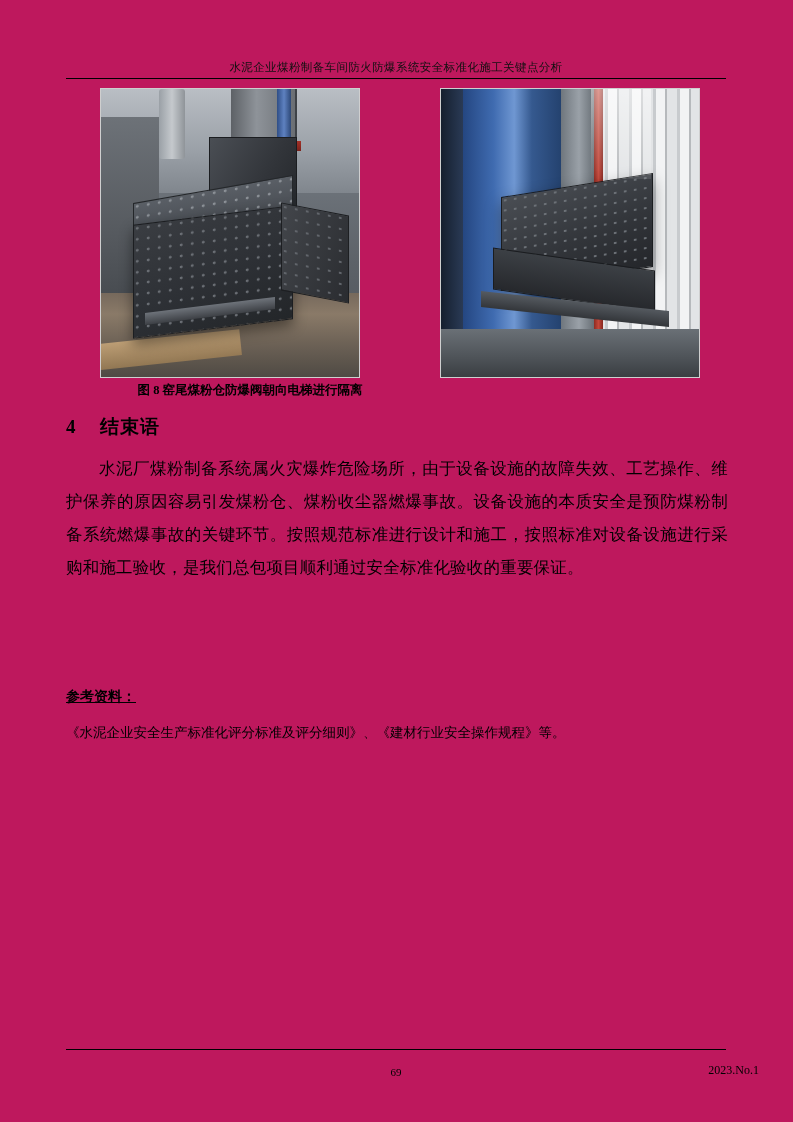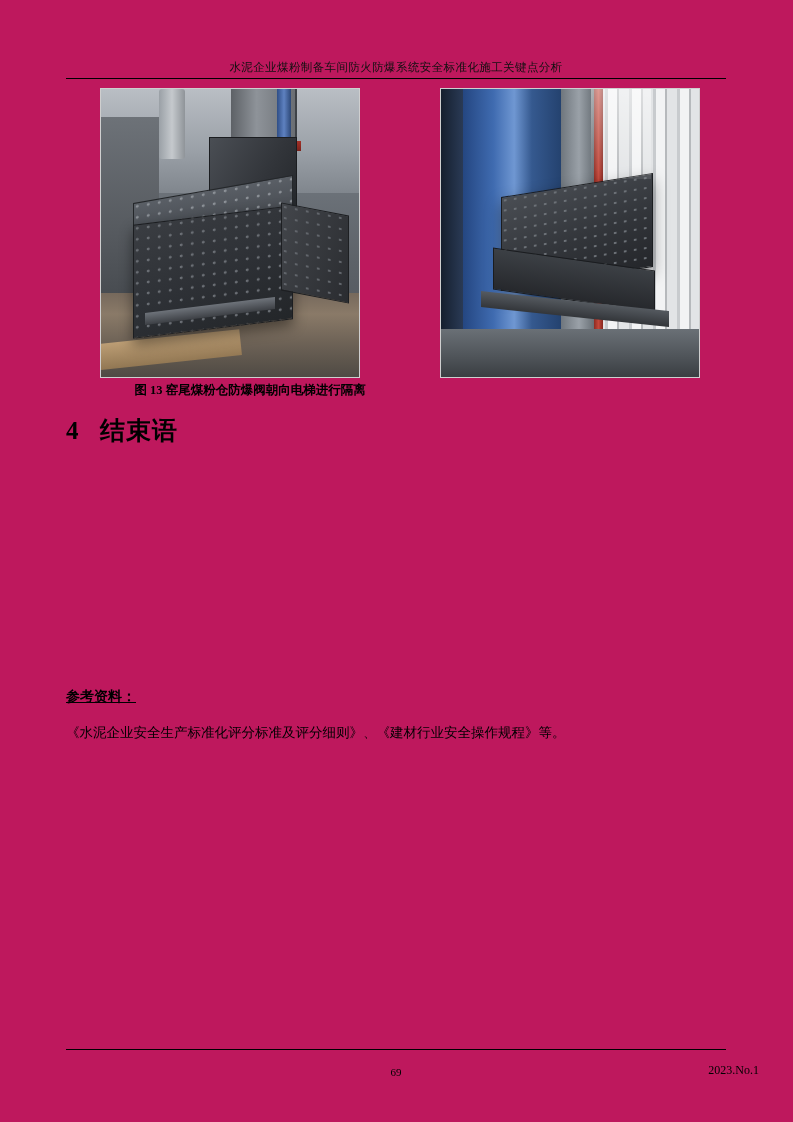--- a/index.html
+++ b/index.html
@@ -244,21 +244,21 @@
     white-space: nowrap;
   }
   .caption.left { text-align: center; }
   .caption.right { text-align: center; }
 
   
   .section-heading {
     position: absolute;
     top: 414px;
     left: 66px;
-    font-size: 25px;
+    font-size: 19px;
     font-weight: bold;
     font-family: "Liberation Serif", "DejaVu Serif", serif;
     letter-spacing: 1px;
   }
   .section-heading .num {
     display: inline-block;
     width: 34px;
   }
 
   
@@ -360,27 +360,28 @@
         <div class="valve-front"></div>
         <div class="beam"></div>
         <div class="floor"></div>
         <div class="glare"></div>
       </div>
     </div>
 
   </div>
 
   <div class="captions">
-    <div class="caption right">图 13  窑尾煤粉仓防爆阀朝向电梯进行隔离</div>
+    <div class="caption right">图 8  窑尾煤粉仓防爆阀朝向电梯进行隔离</div>
   </div>
 
   <div class="section-heading">
     <span class="num">4</span><span>结束语</span>
   </div>
 
+  <div class="body-text">水泥厂煤粉制备系统属火灾爆炸危险场所，由于设备设施的故障失效、工艺操作、维护保养的原因容易引发煤粉仓、煤粉收尘器燃爆事故。设备设施的本质安全是预防煤粉制备系统燃爆事故的关键环节。按照规范标准进行设计和施工，按照标准对设备设施进行采购和施工验收，是我们总包项目顺利通过安全标准化验收的重要保证。</div>
 
   <div class="ref-title">参考资料：</div>
   <div class="ref-body">《水泥企业安全生产标准化评分标准及评分细则》、《建材行业安全操作规程》等。</div>
 
   <div class="foot-rule"></div>
   <div class="foot-page">69</div>
   <div class="foot-issue">2023.No.1</div>
 
 </div>
 

